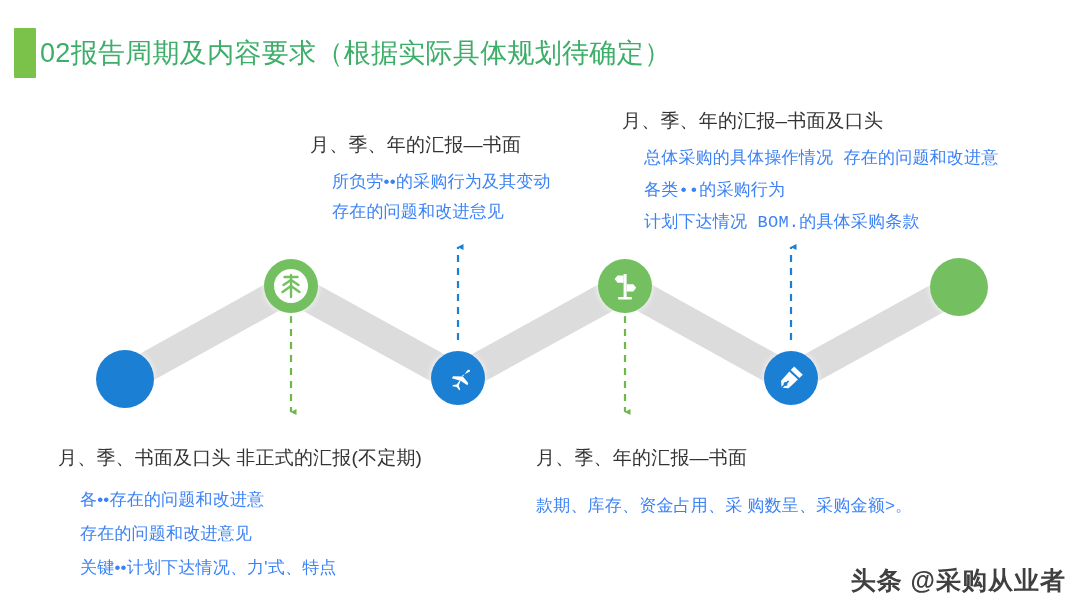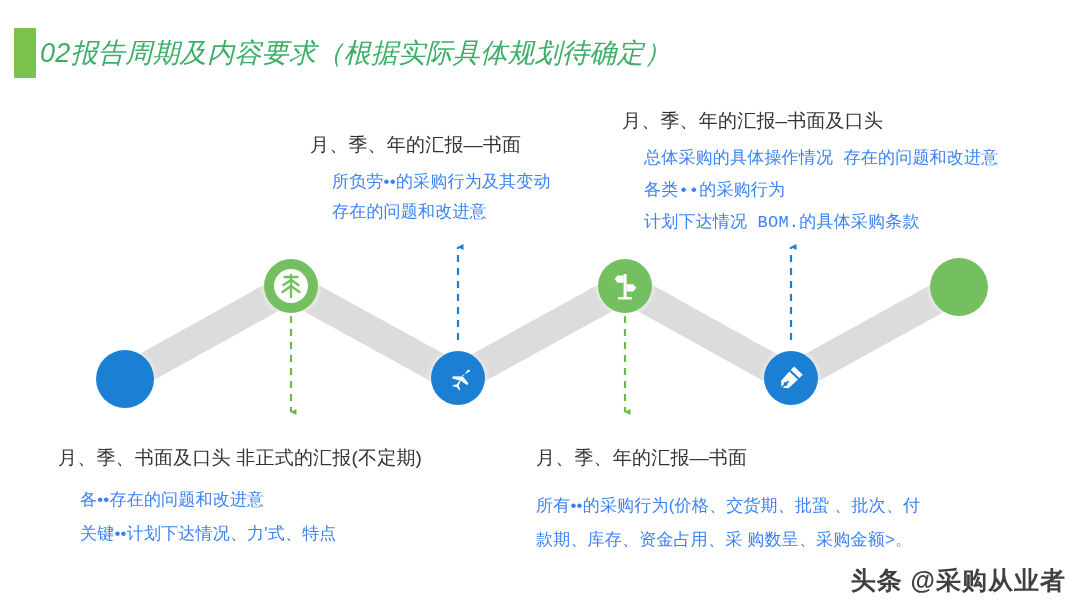--- a/index.html
+++ b/index.html
@@ -33,21 +33,20 @@
     background: #ffffff;
   }
 
   
   .title-row {
     position: absolute;
     left: 0;
     top: 24px;
     width: 1080px;
     height: 58px;
-    font-style: italic;
   }
   .title-accent {
     position: absolute;
     left: 14px;
     top: 4px;
     width: 22px;
     height: 50px;
     background: #7ac24a;
     border-radius: 1px;
   }
@@ -240,38 +239,38 @@
       </g>
       <circle cx="10.2" cy="22.4" r="2.1" fill="#1b7fd4"></circle>
     </svg>
   </div>
 
   <div class="node green node-plain-green"></div>
 
   <div class="tblock blk-tl">
     <div class="t-head">月、季、年的汇报—书面</div>
     <div class="t-line t-indent">所负劳••的采购行为及其变动</div>
-    <div class="t-line t-indent">存在的问题和改进意</div>
+    <div class="t-line t-indent">存在的问题和改进怠见</div>
   </div>
 
   <div class="tblock blk-tr">
     <div class="t-head">月、季、年的汇报—书面及口头</div>
     <div class="t-line t-indent">总体采购的具体操作情况 存在的问题和改进意</div>
     <div class="t-line t-indent">各类••的采购行为</div>
     <div class="t-line t-indent">计划下达情况 BOM.的具体采购条款</div>
   </div>
 
   <div class="tblock blk-bl">
     <div class="t-head">月、季、书面及口头 非正式的汇报(不定期)</div>
     <div class="t-line t-indent">各••存在的问题和改进意</div>
+    <div class="t-line t-indent">存在的问题和改进意见</div>
     <div class="t-line t-indent">关键••计划下达情况、力'式、特点</div>
   </div>
 
   <div class="tblock blk-br">
     <div class="t-head">月、季、年的汇报—书面</div>
-    <div class="t-line">所有••的采购行为(价格、交货期、批蛩 、批次、付</div>
     <div class="t-line">款期、库存、资金占用、采 购数呈、采购金额&gt;。</div>
   </div>
 
   <div class="watermark">头条 @采购从业者</div>
 
   <div class="bottom-hairline"></div>
 </div>
 
 </body></html>

